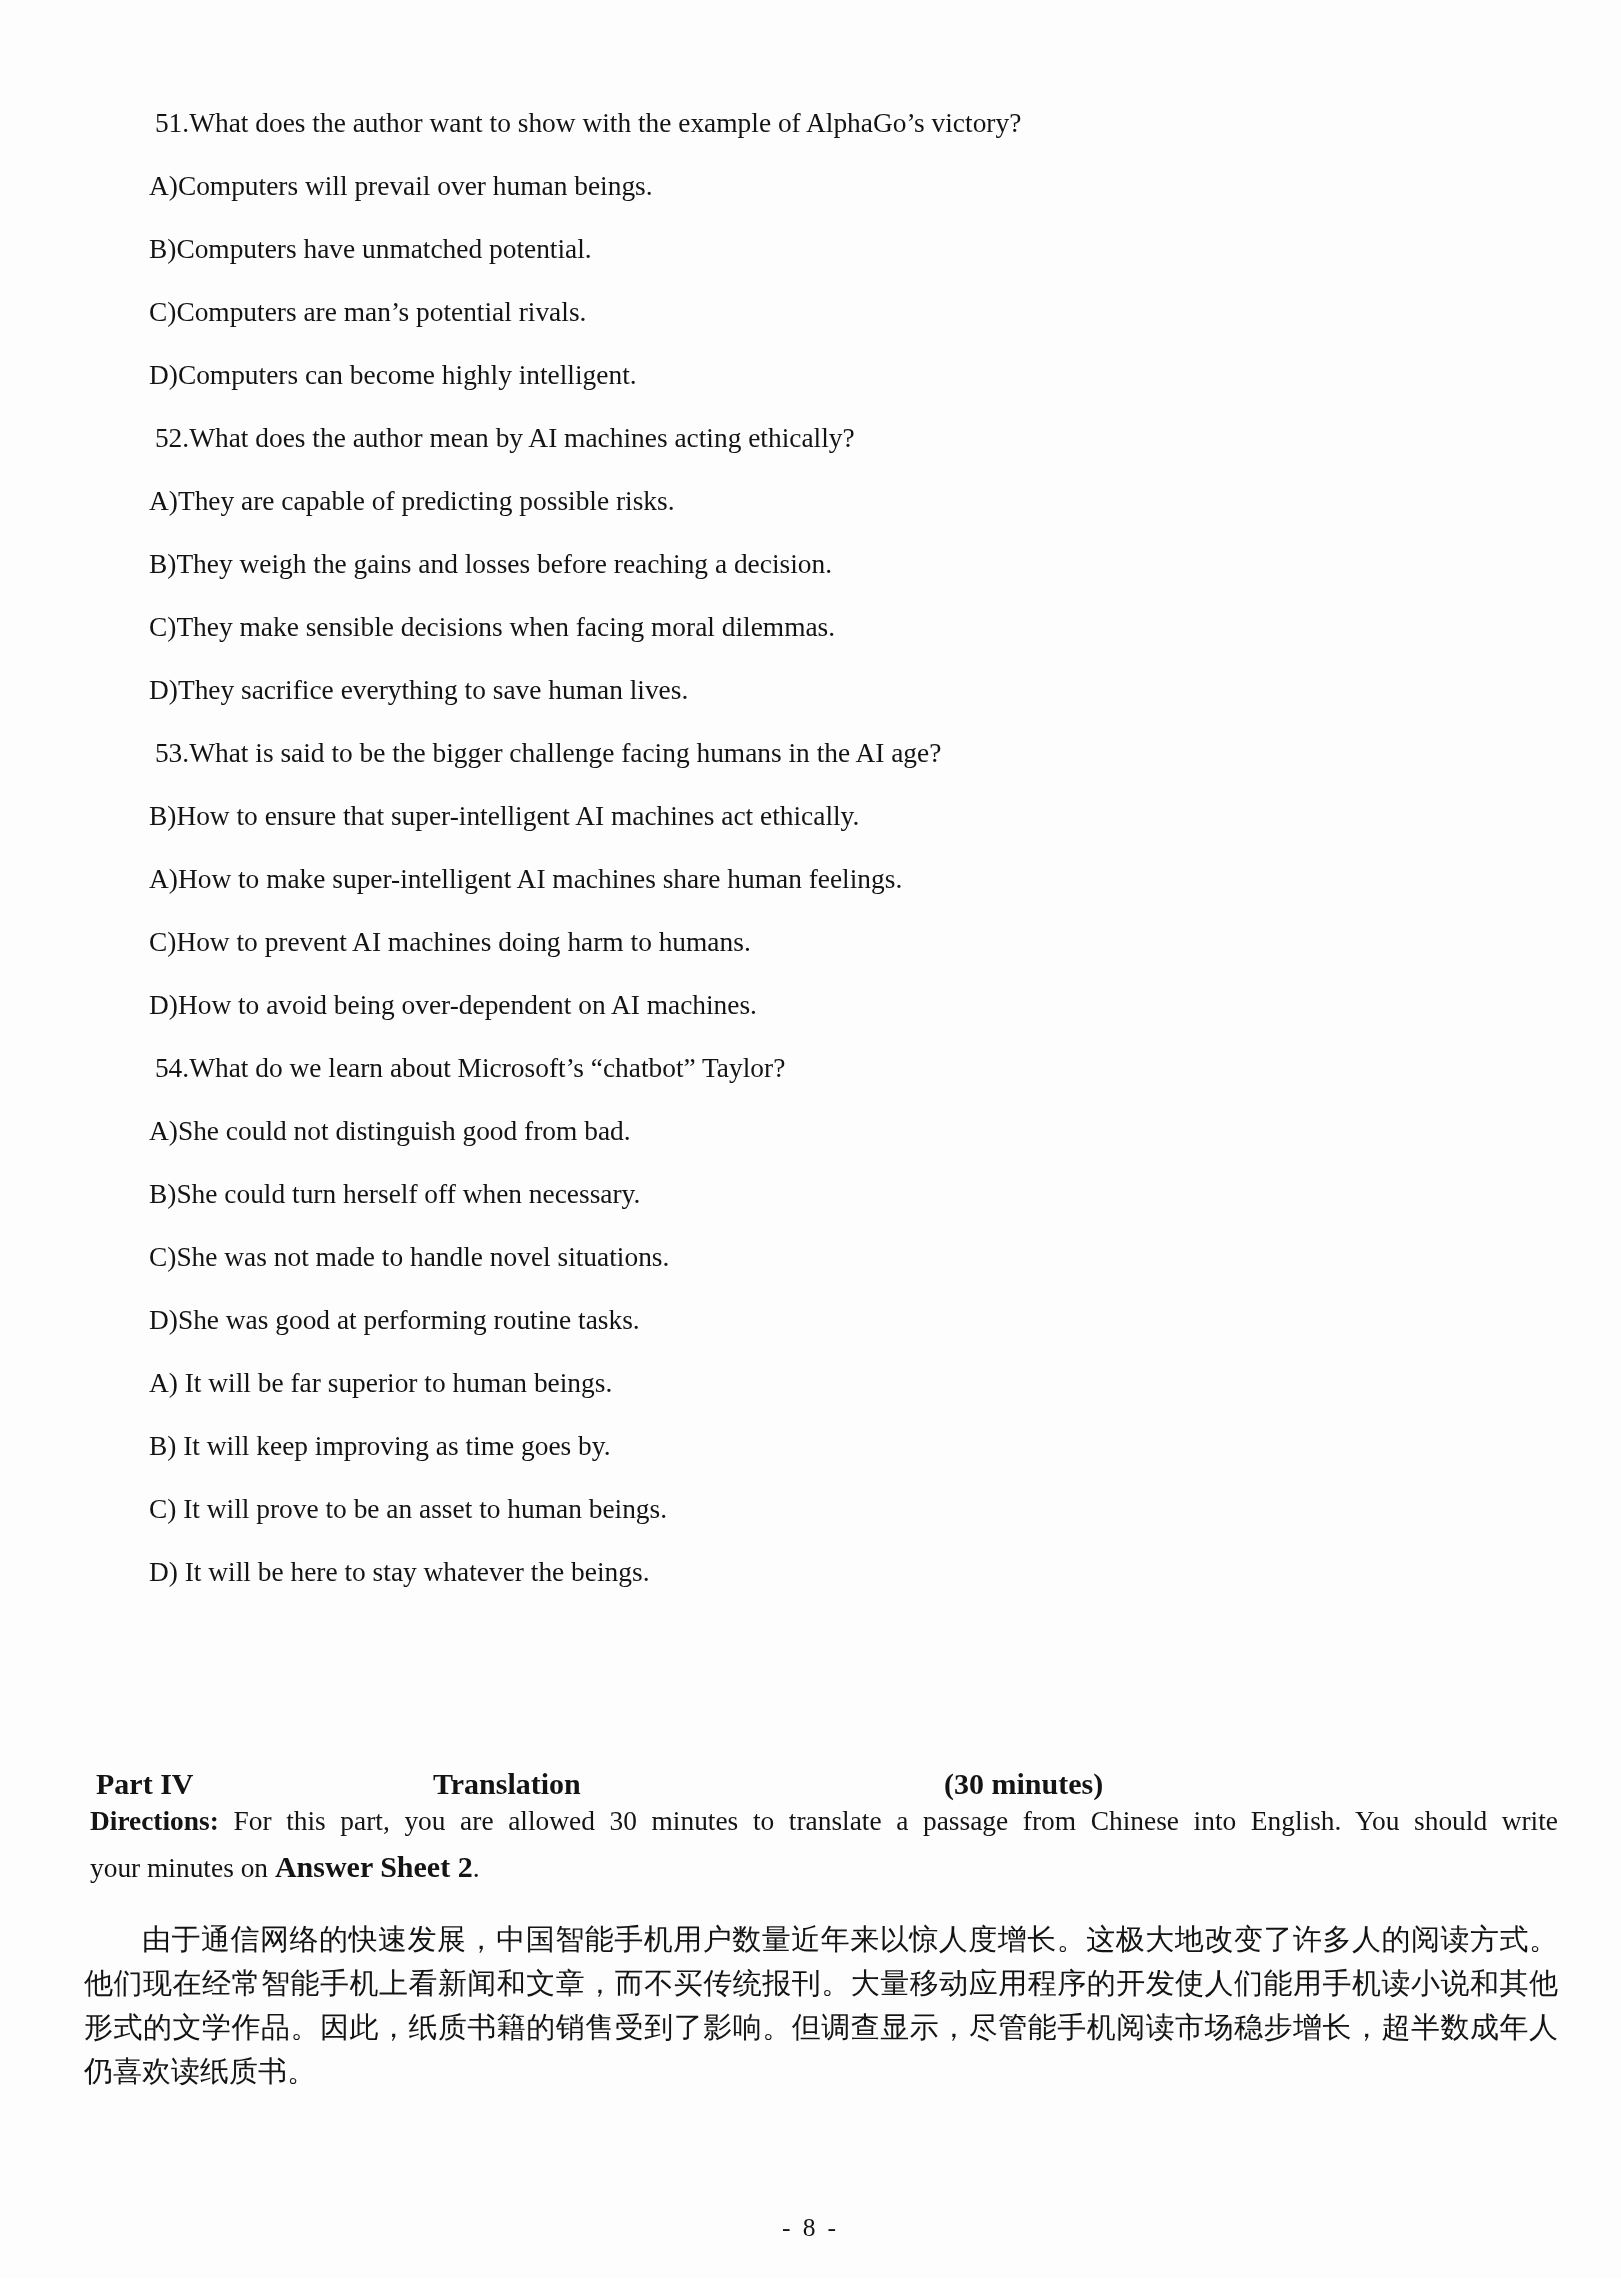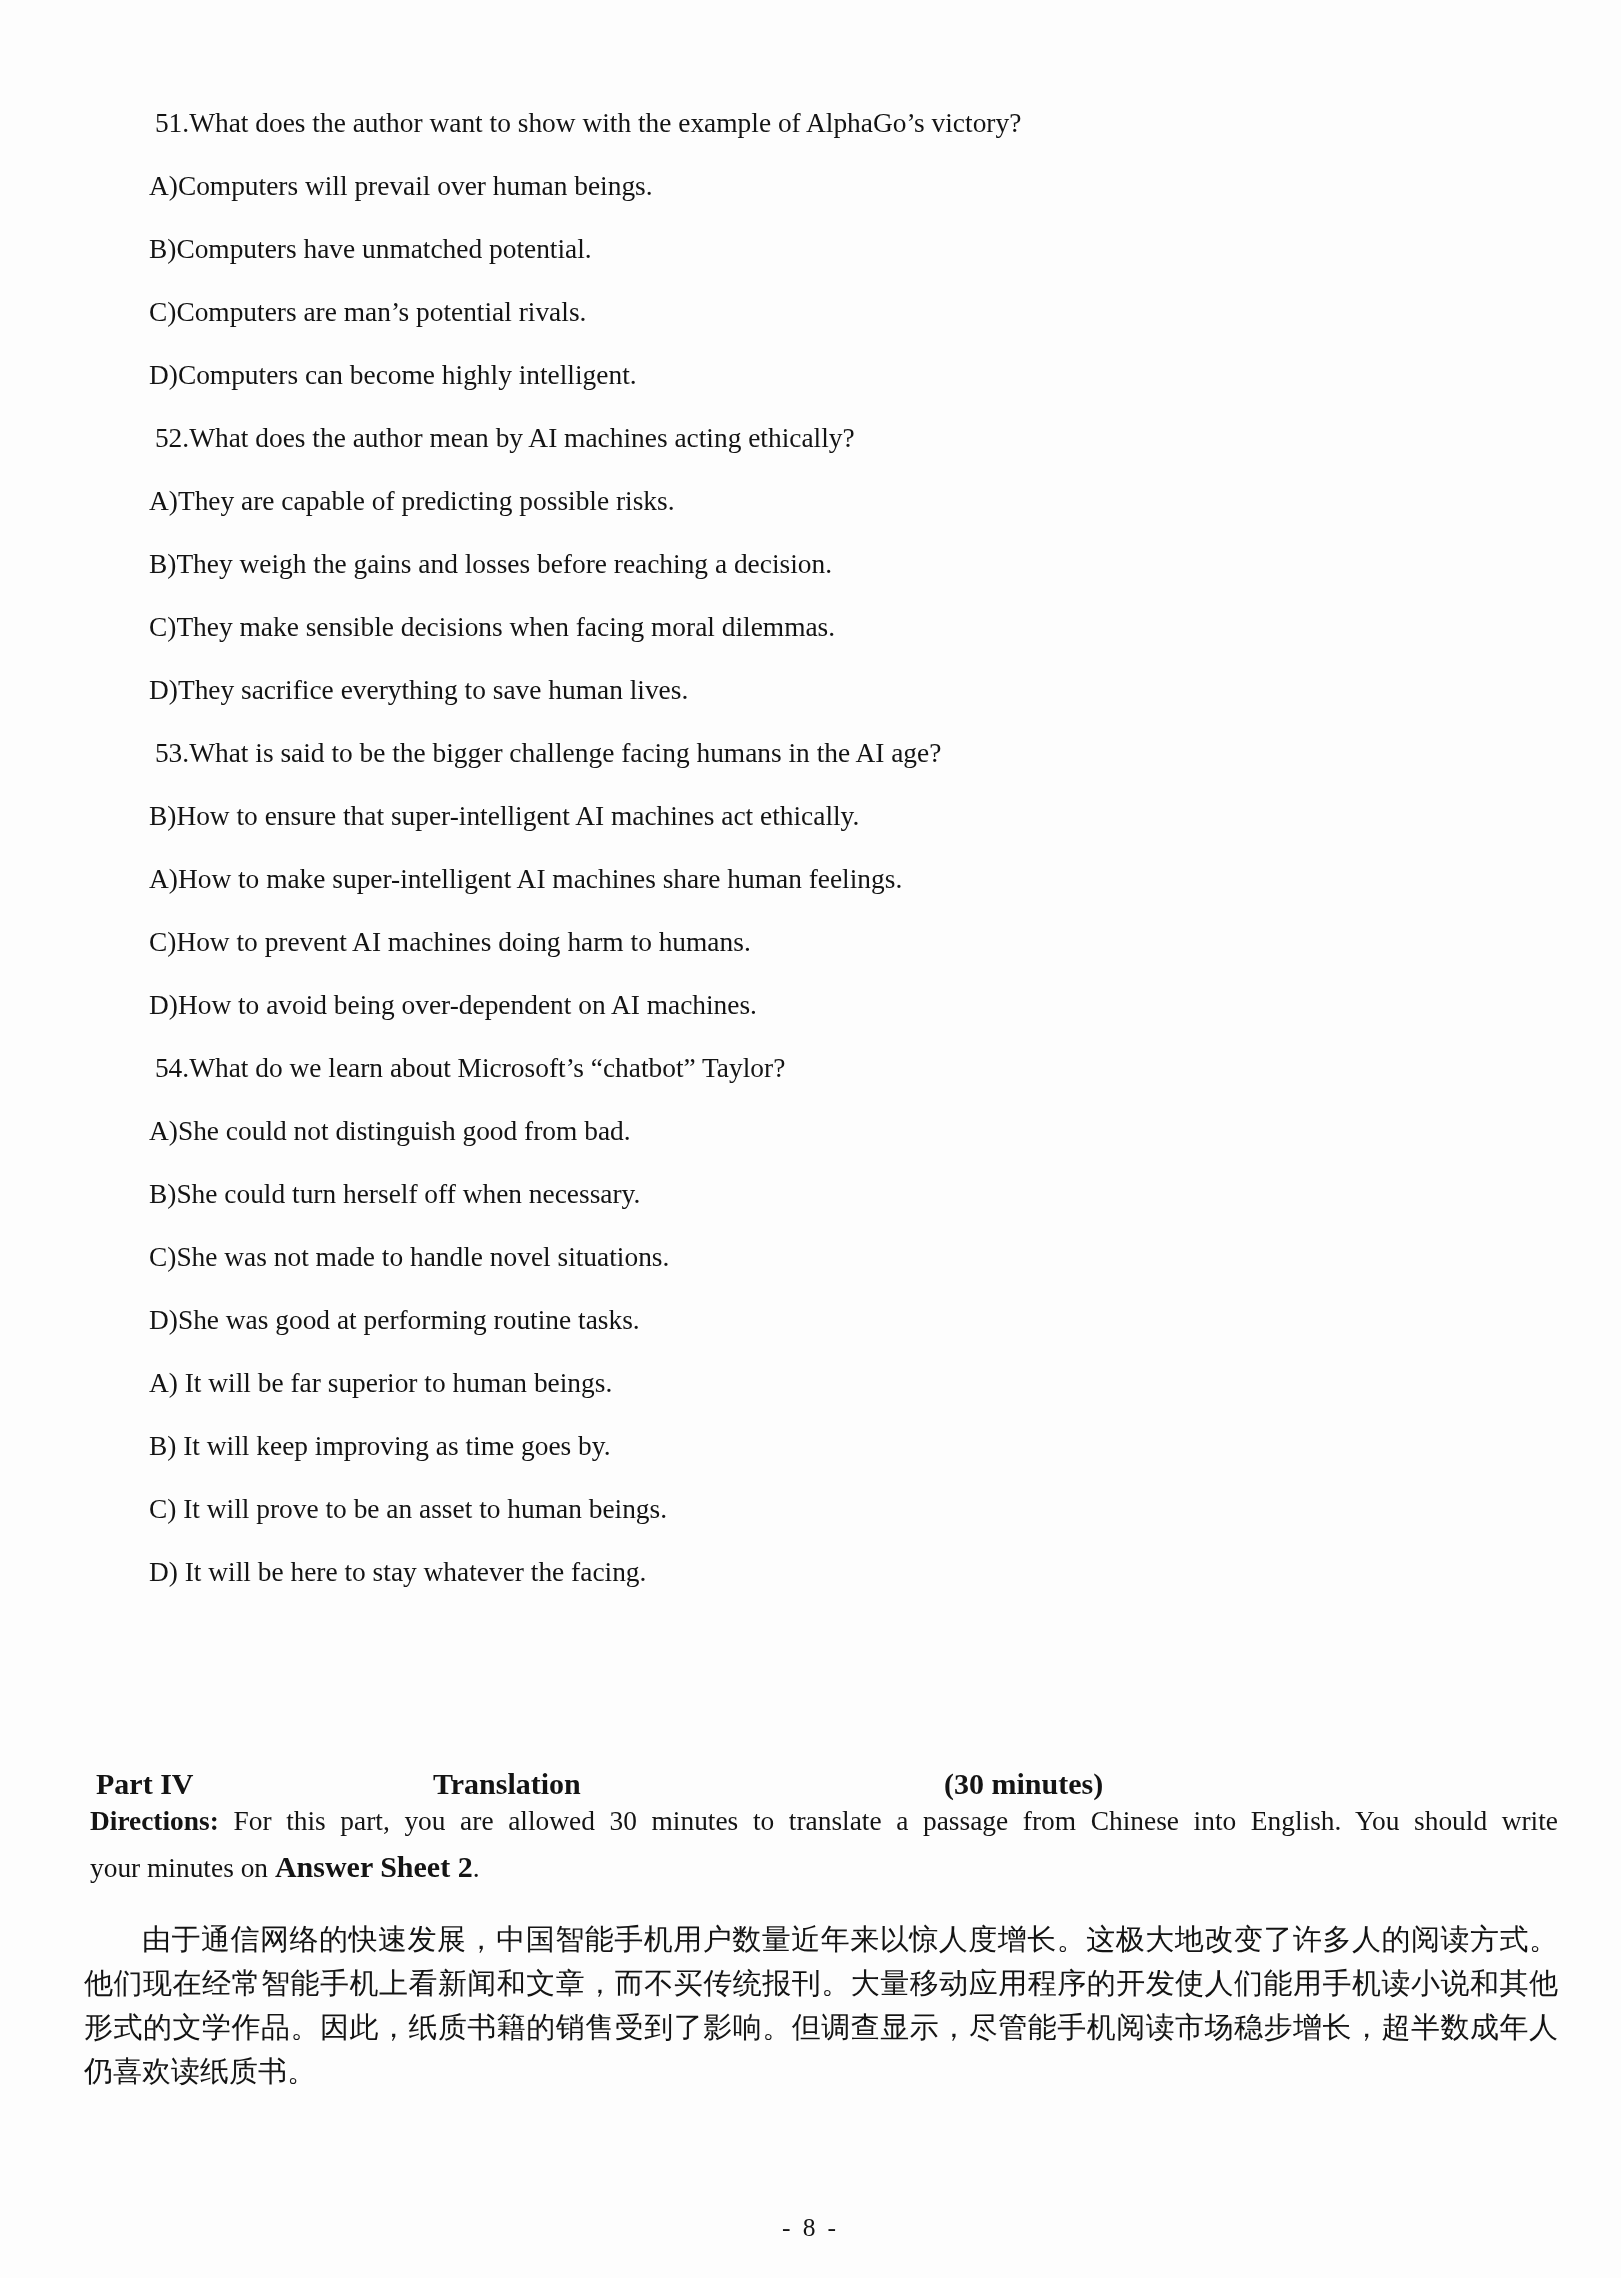--- a/index.html
+++ b/index.html
@@ -108,21 +108,21 @@
       <div class="line option">C)How to prevent AI machines doing harm to humans.</div>
       <div class="line option">D)How to avoid being over-dependent on AI machines.</div>
       <div class="line stem">54.What do we learn about Microsoft’s “chatbot” Taylor?</div>
       <div class="line option">A)She could not distinguish good from bad.</div>
       <div class="line option">B)She could turn herself off when necessary.</div>
       <div class="line option">C)She was not made to handle novel situations.</div>
       <div class="line option">D)She was good at performing routine tasks.</div>
       <div class="line option">A) It will be far superior to human beings.</div>
       <div class="line option">B) It will keep improving as time goes by.</div>
       <div class="line option">C) It will prove to be an asset to human beings.</div>
-      <div class="line option">D) It will be here to stay whatever the facing.</div>
+      <div class="line option">D) It will be here to stay whatever the beings.</div>
     </div>
 
   <div class="part4-header">
     <span class="p4-label">Part IV</span>
     <span class="p4-title">Translation</span>
     <span class="p4-duration">(30 minutes)</span>
   </div>
 
   <div class="directions">
     <div class="dir-line1">

